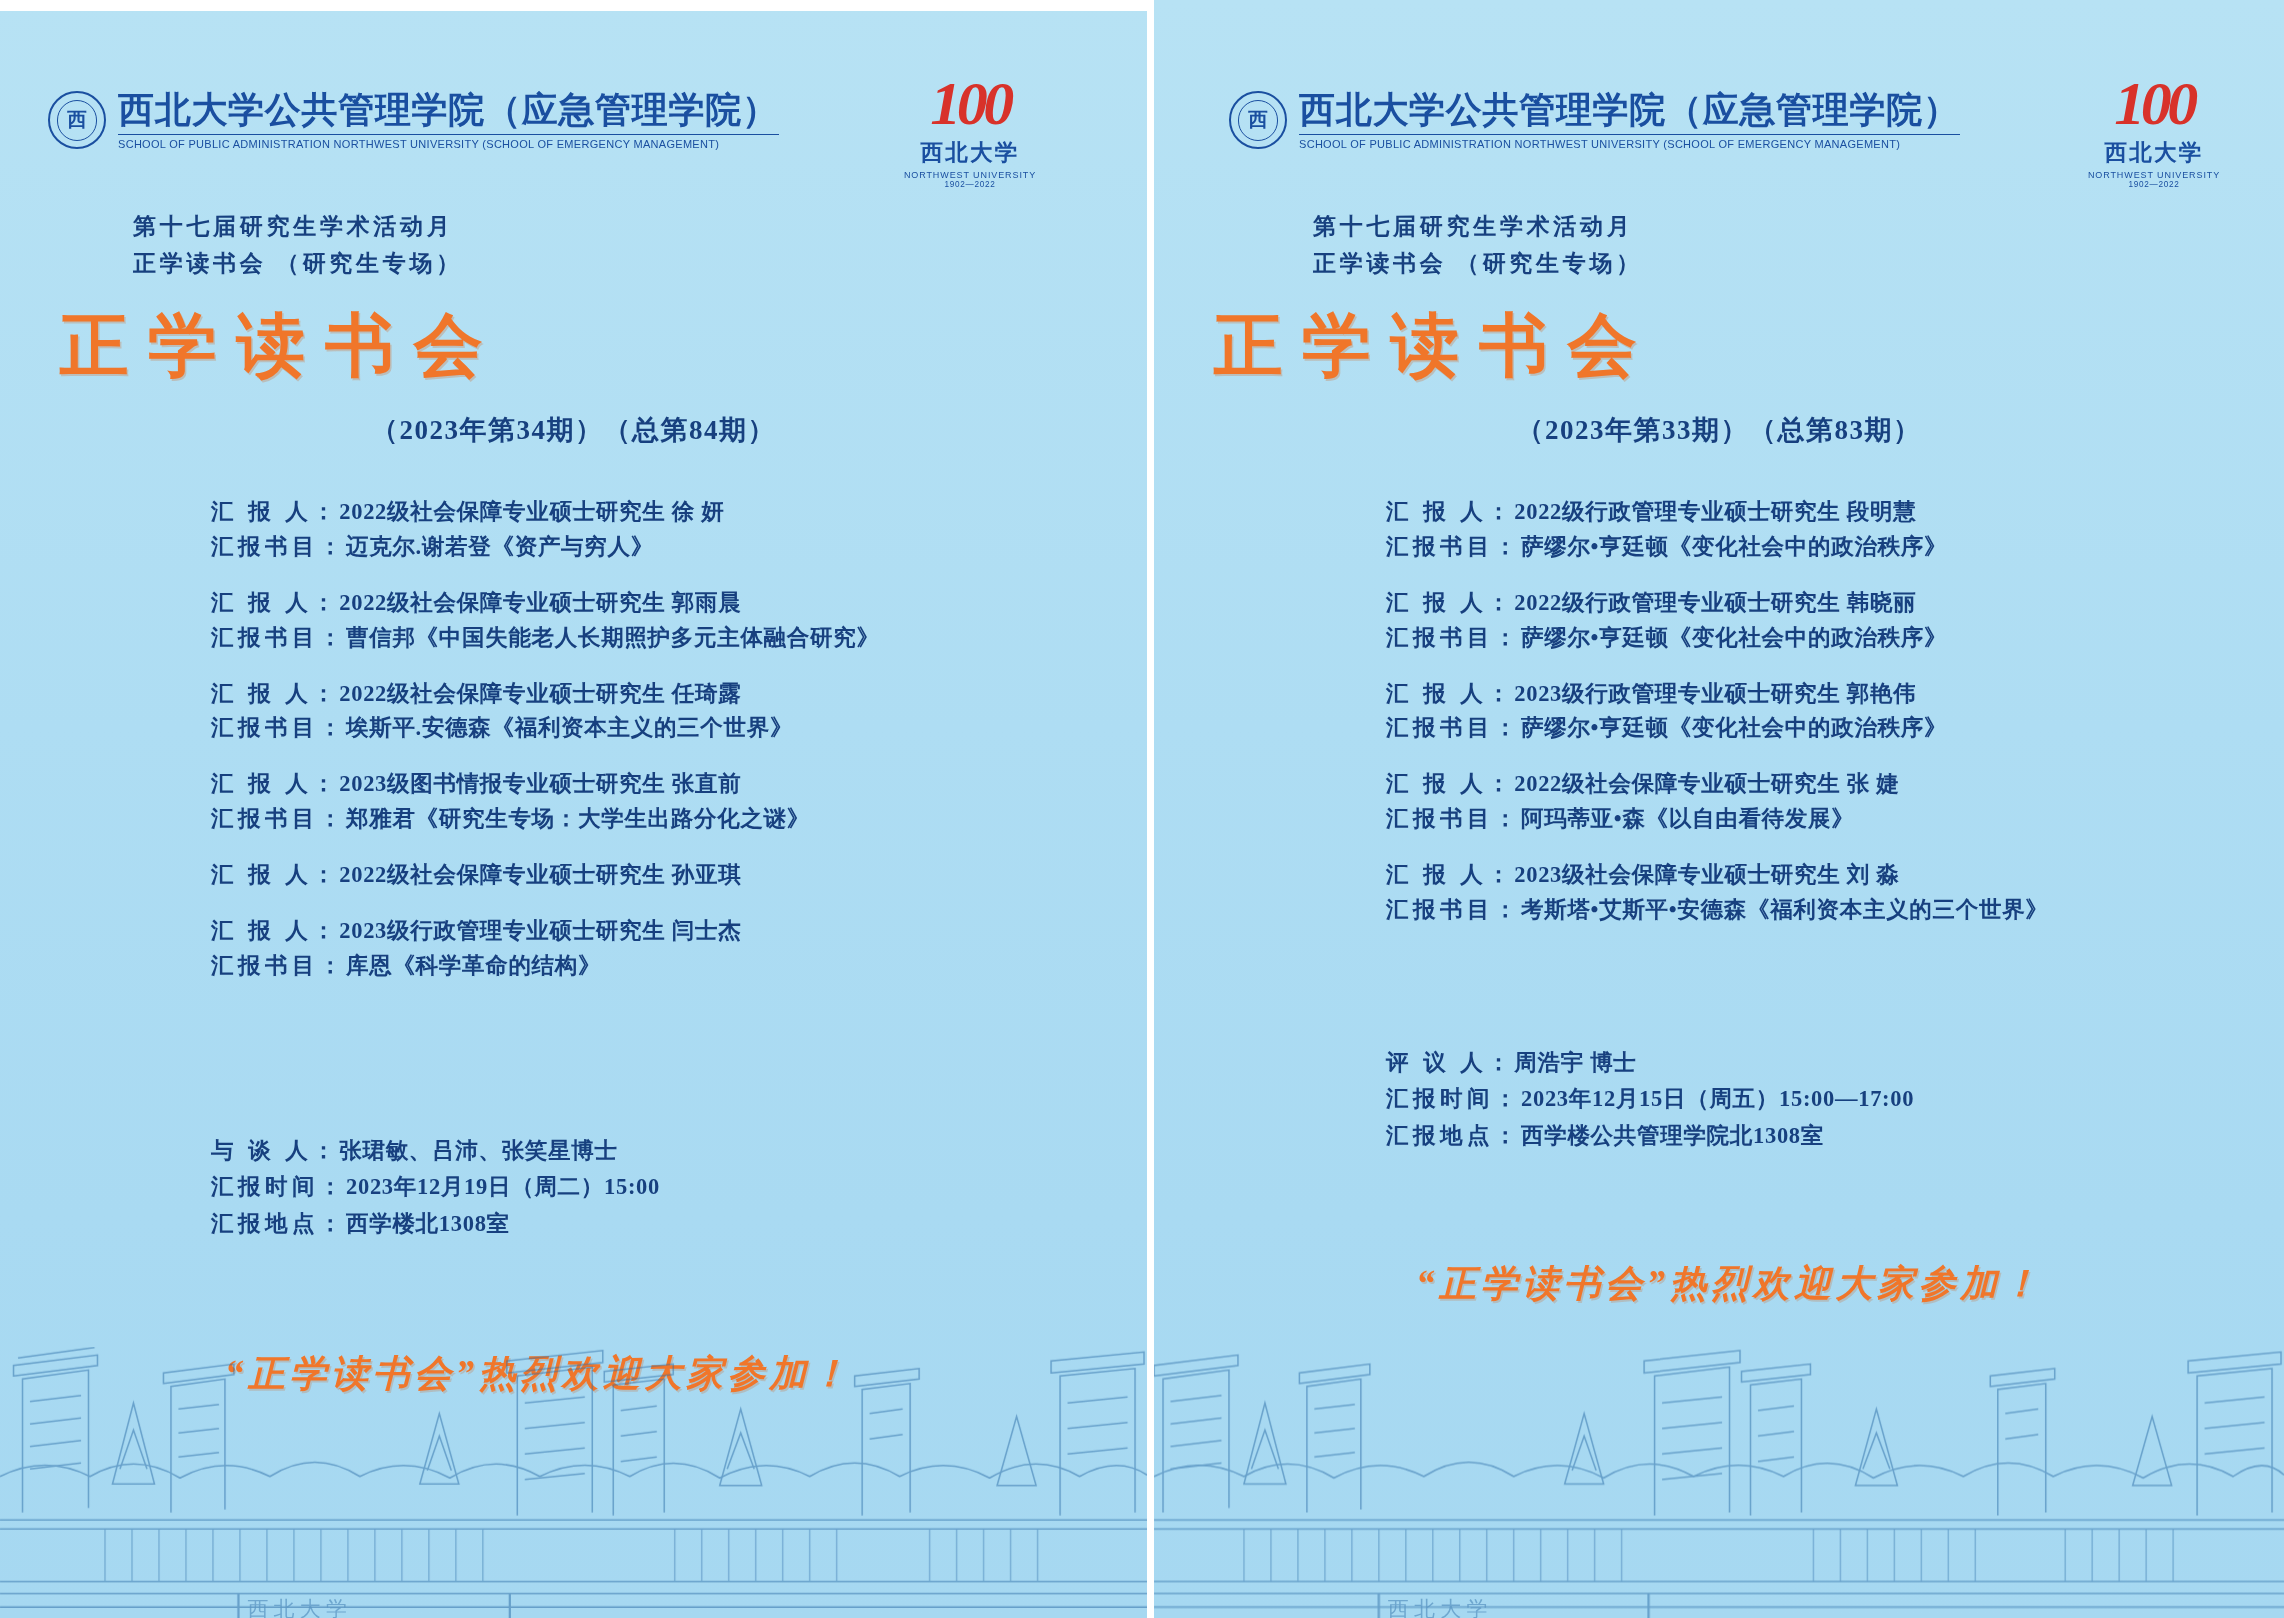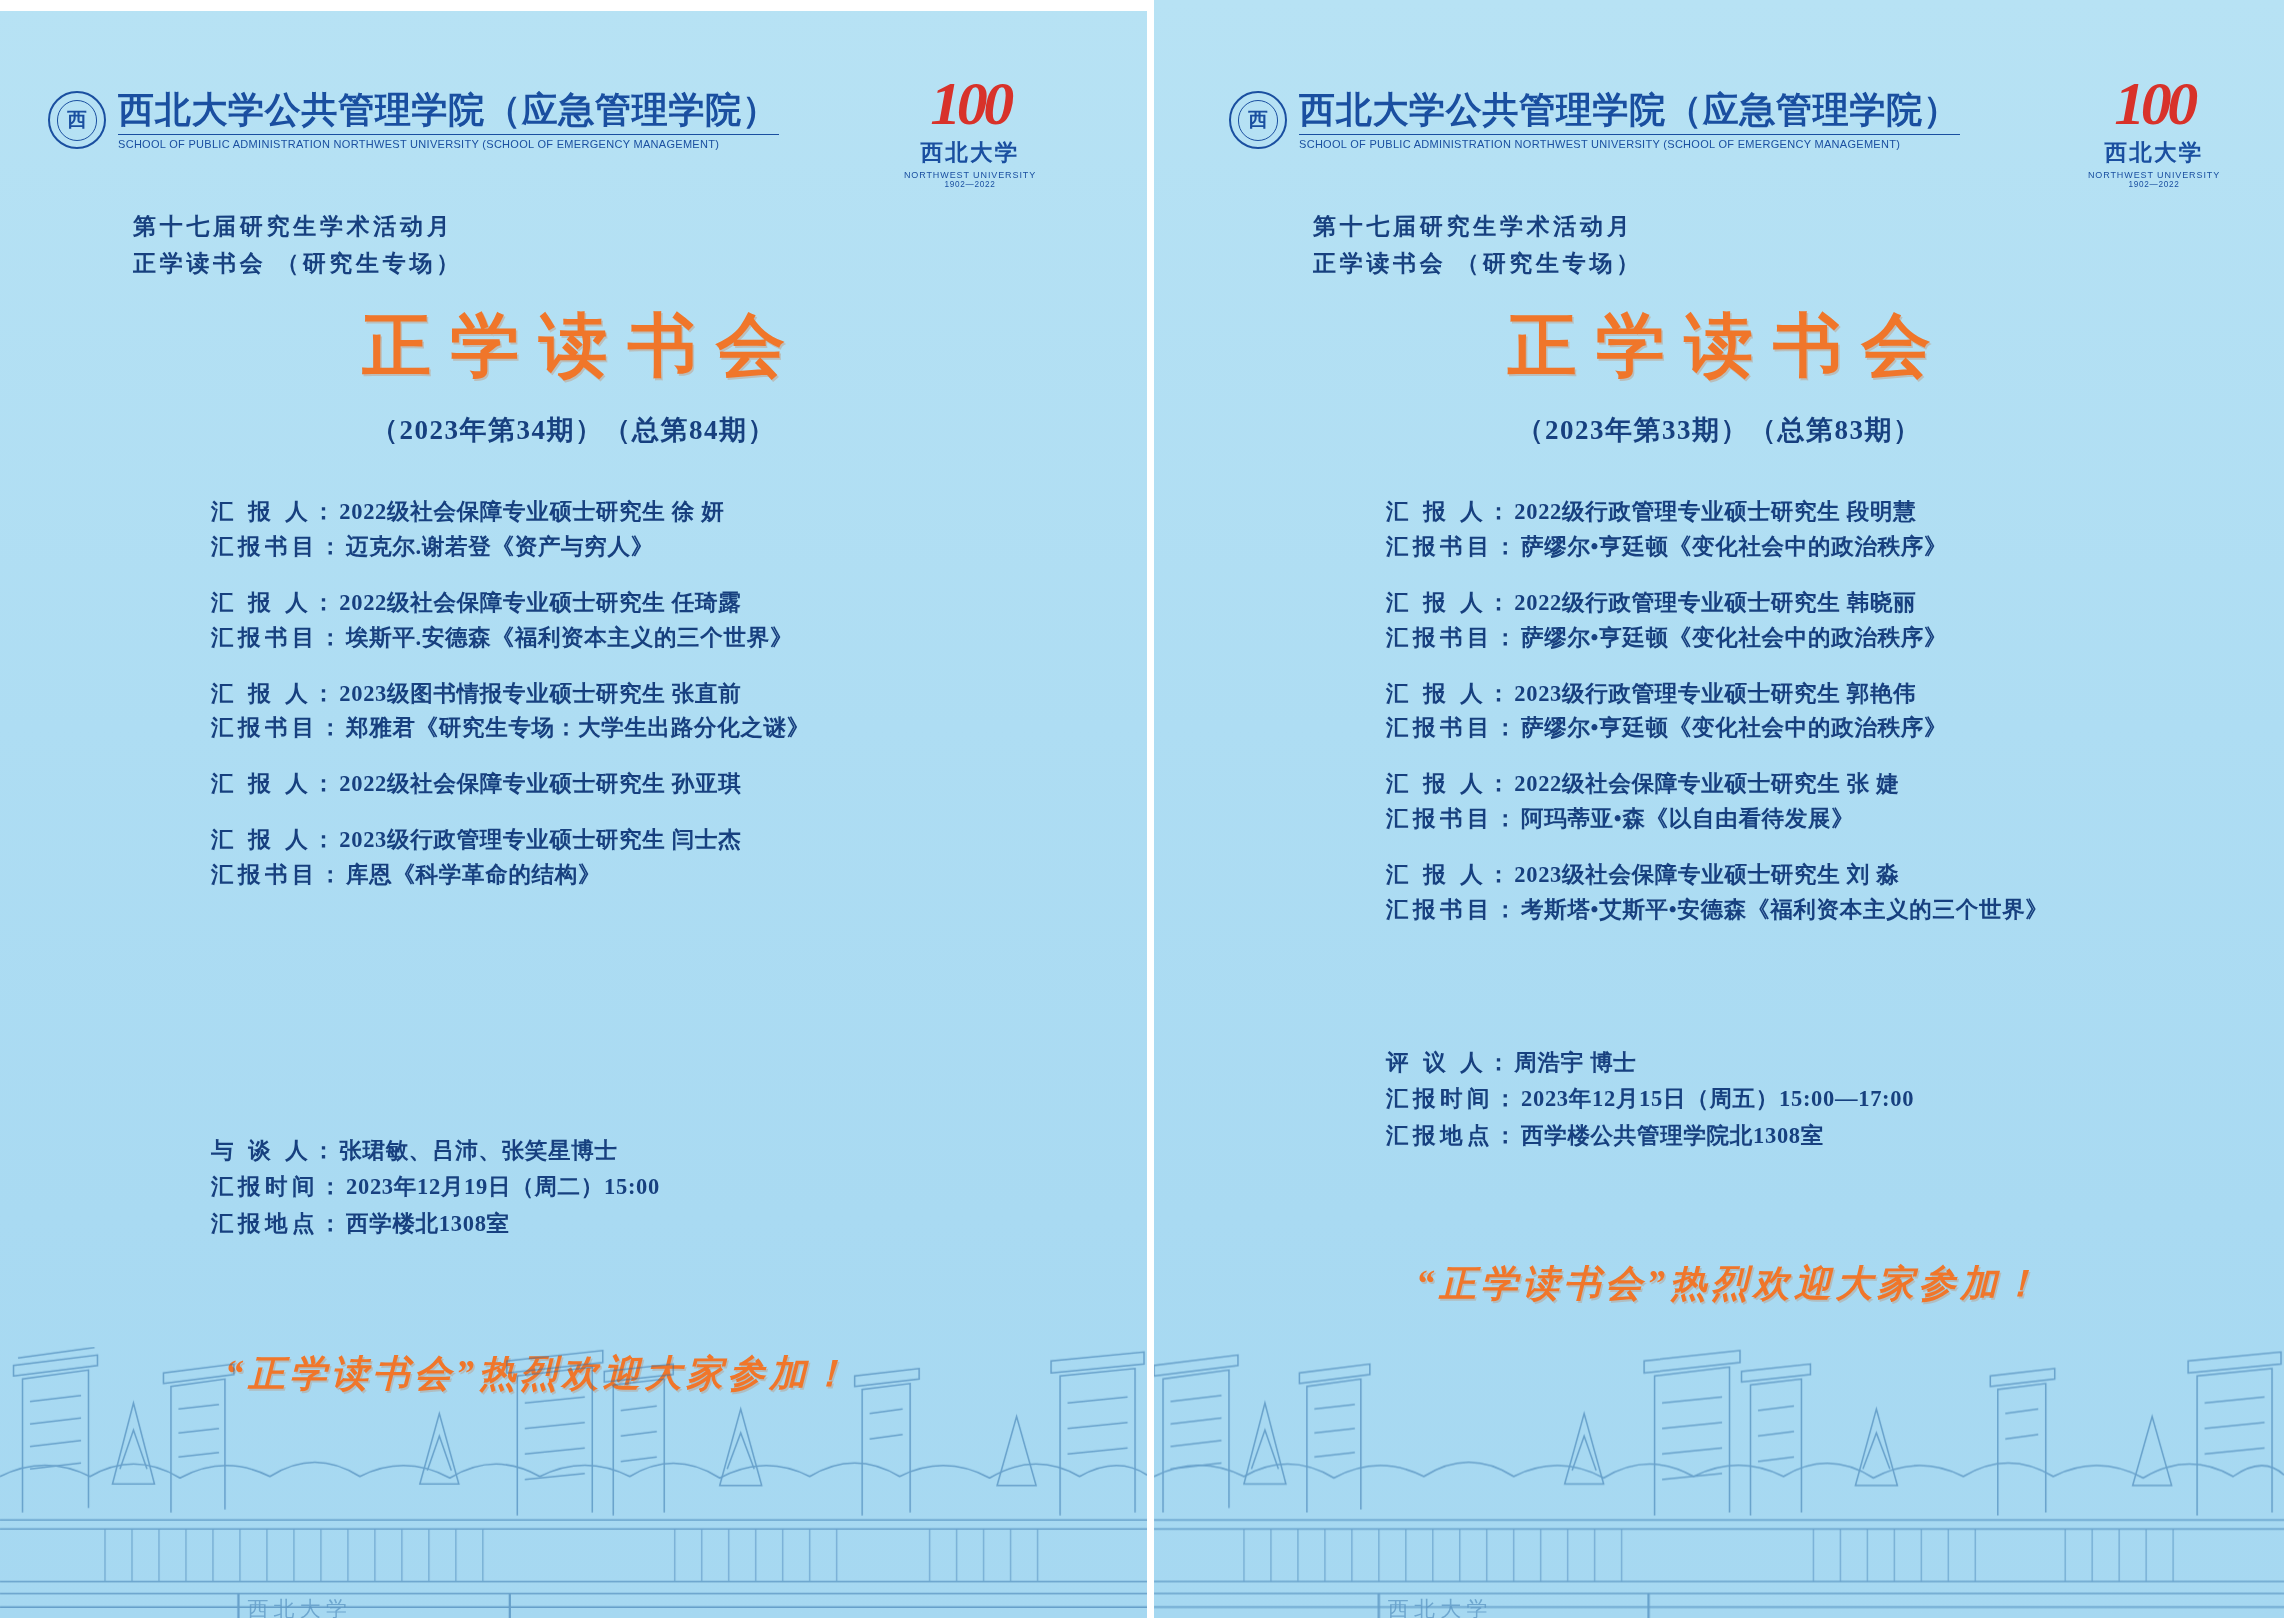--- a/index.html
+++ b/index.html
@@ -140,29 +140,30 @@
     font-size: 8.2px;
     color: #1a4fa0;
     letter-spacing: 0.7px;
     font-family: "Liberation Sans", sans-serif;
   }
 
   
   .big-title {
     position: absolute;
     width: 100%;
-    text-align: center;
+    text-align: left;
     color: #f0762a;
     font-size: 69px;
     font-weight: bold;
     letter-spacing: 19.5px;
     text-indent: 19.5px;
     top: 300px;
     text-shadow: 1.5px 2.2px 0 rgba(210,90,20,0.25);
     font-family: "Liberation Serif", "DejaVu Serif", serif;
+    padding-left: 40px;
   }
   .issue {
     position: absolute;
     width: 100%;
     text-align: center;
     top: 412px;
     color: #17407f;
     font-size: 27px;
     font-weight: bold;
     letter-spacing: 1.5px;
@@ -250,20 +251,24 @@
       <div class="mark-years">1902—2022</div>
     </div>
 
     <div class="big-title">正学读书会</div>
     <div class="issue">（2023年第34期）（总第84期）</div>
 
     <div class="body-block">
       <div class="entry">
         <span class="ln"><span class="lbl">汇 报 人：</span><span>2022级社会保障专业硕士研究生 徐 妍</span></span>
         <span class="ln"><span class="lbl">汇报书目：</span><span>迈克尔.谢若登《资产与穷人》</span></span>
+      </div>
+      <div class="entry">
+        <span class="ln"><span class="lbl">汇 报 人：</span><span>2022级社会保障专业硕士研究生 郭雨晨</span></span>
+        <span class="ln"><span class="lbl">汇报书目：</span><span>曹信邦《中国失能老人长期照护多元主体融合研究》</span></span>
       </div>
       <div class="entry">
         <span class="ln"><span class="lbl">汇 报 人：</span><span>2022级社会保障专业硕士研究生 任琦露</span></span>
         <span class="ln"><span class="lbl">汇报书目：</span><span>埃斯平.安德森《福利资本主义的三个世界》</span></span>
       </div>
       <div class="entry">
         <span class="ln"><span class="lbl">汇 报 人：</span><span>2023级图书情报专业硕士研究生 张直前</span></span>
         <span class="ln"><span class="lbl">汇报书目：</span><span>郑雅君《研究生专场：大学生出路分化之谜》</span></span>
       </div>
       <div class="entry">

